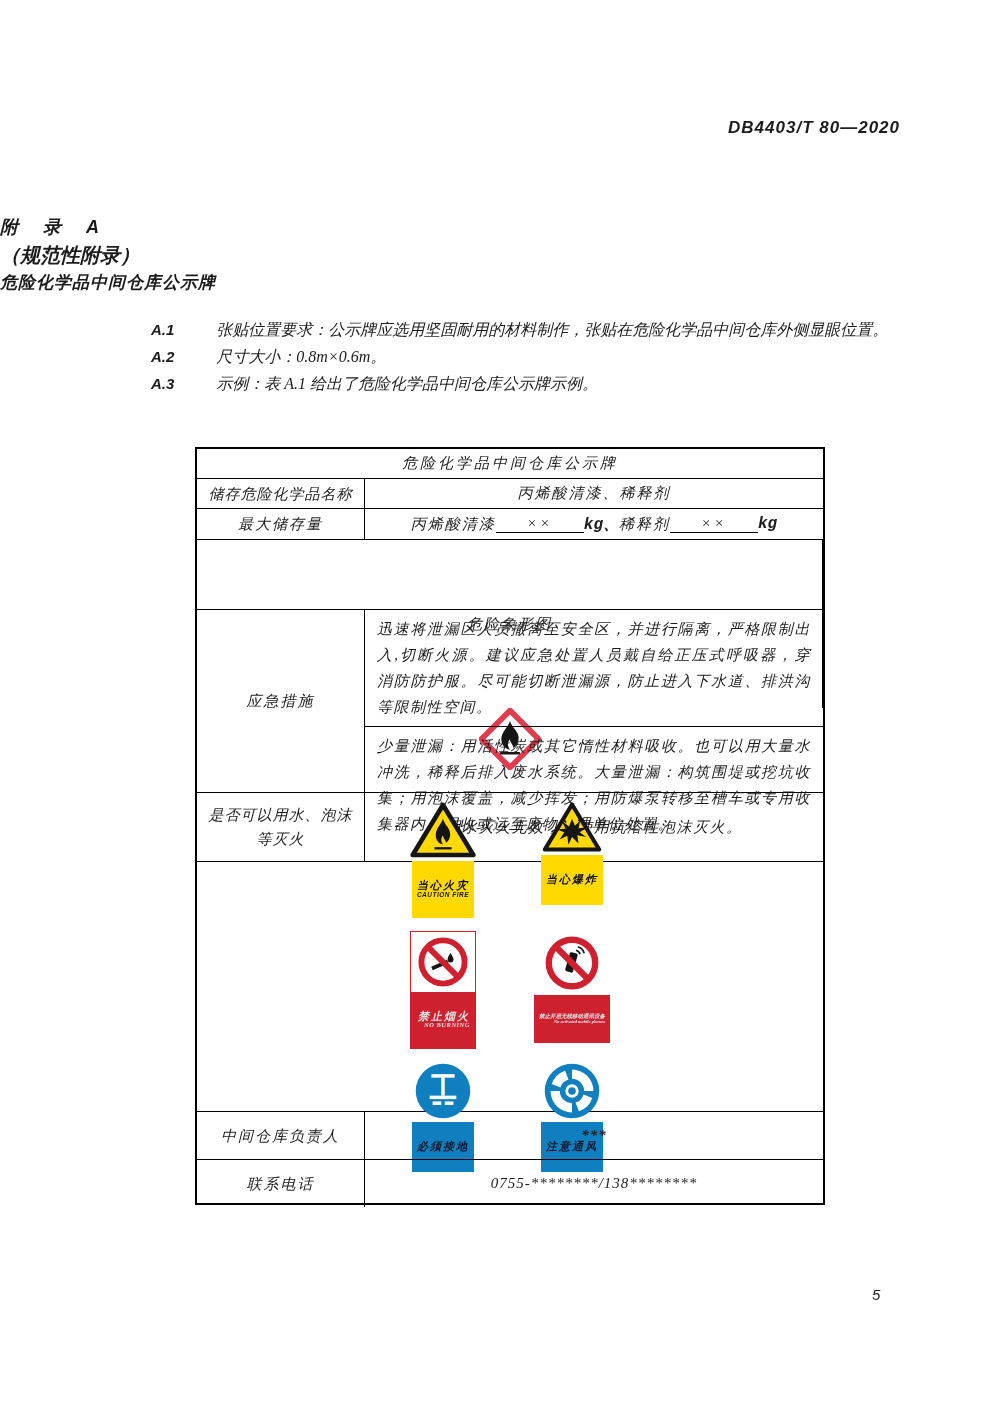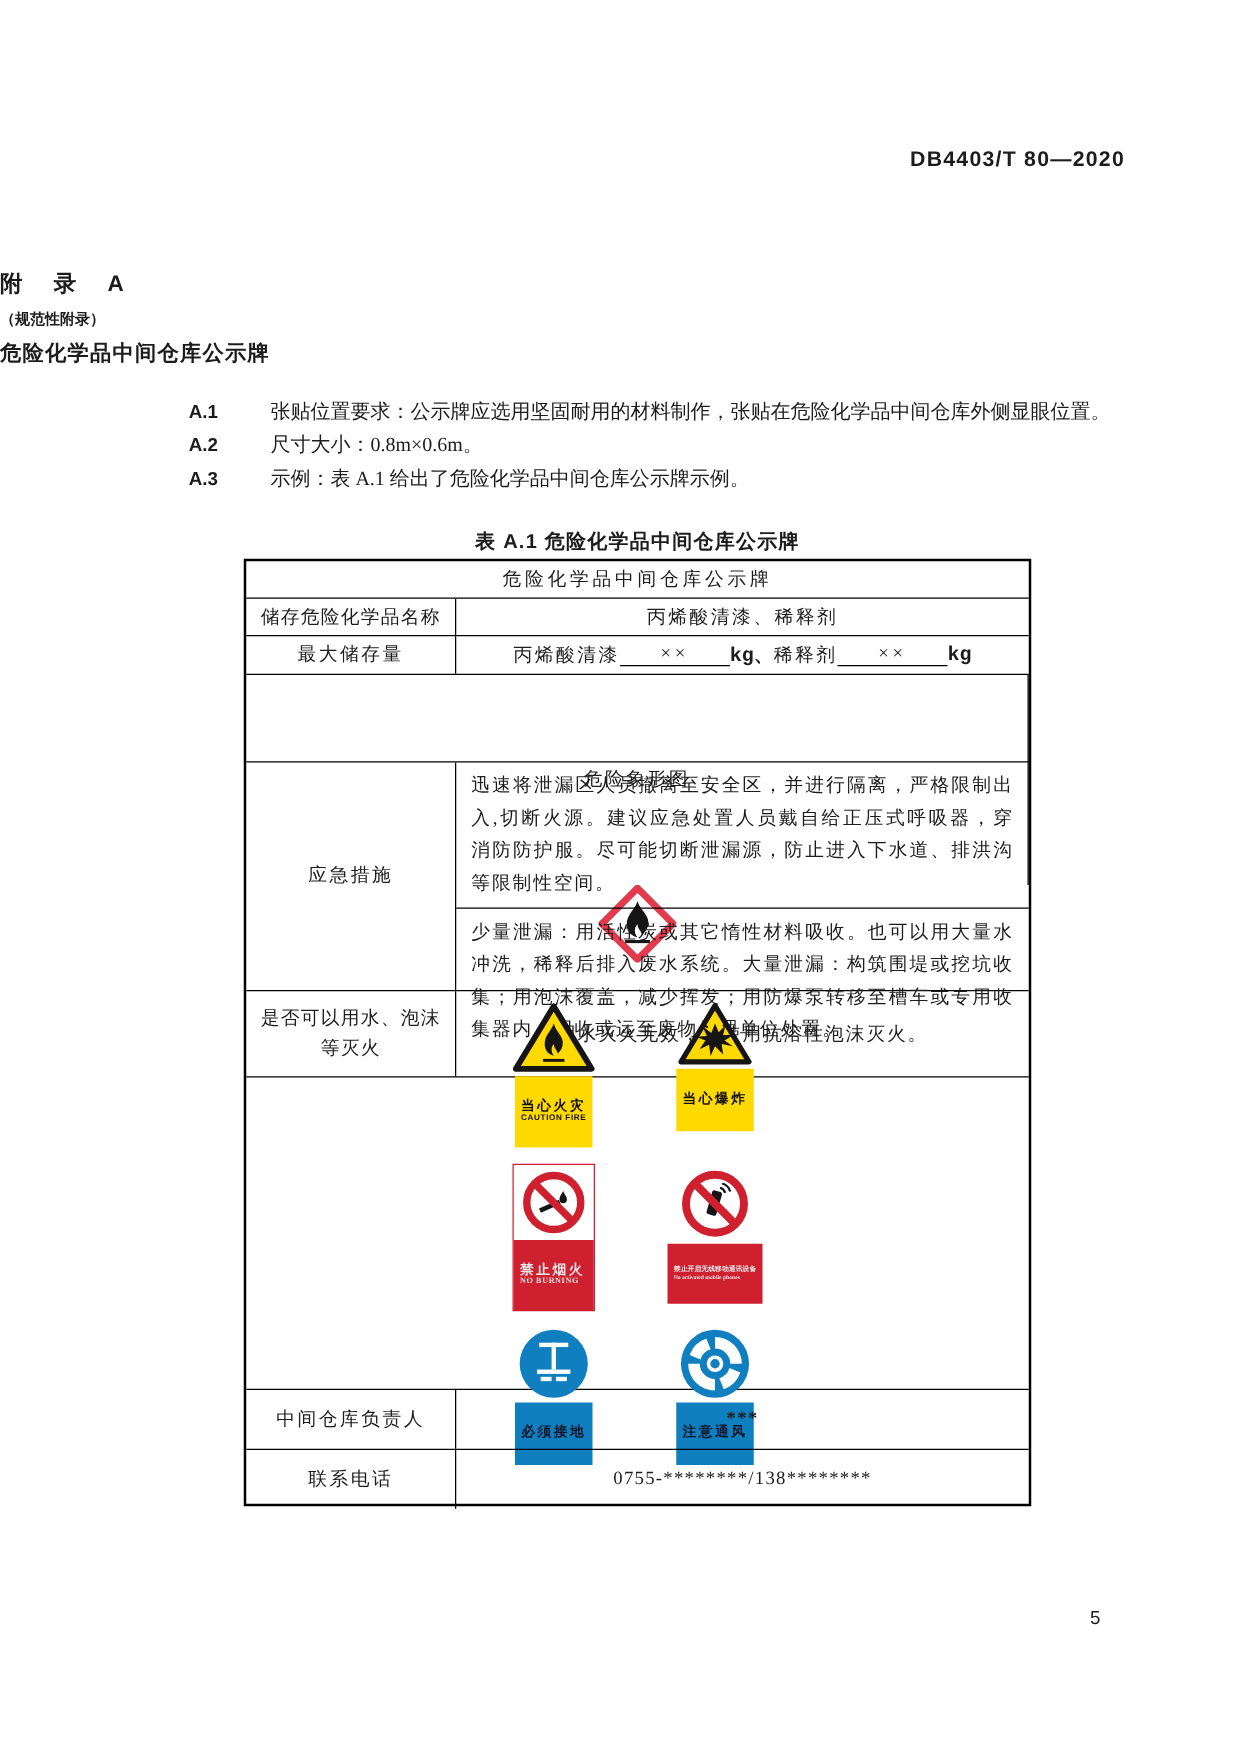--- a/index.html
+++ b/index.html
@@ -1,28 +1,28 @@
 <!DOCTYPE html>
 <html><head>
 <meta charset="utf-8">
 <style>
   html,body{margin:0;padding:0;background:#ffffff;}
   .page{
     position:relative;width:992px;height:1403px;background:#fff;
-    font-family:"Liberation Serif","DejaVu Serif",serif;color:#1c1c1c;overflow:hidden;
+    font-family:"Liberation Serif","DejaVu Serif",serif;color:#1c1c1c;overflow:hidden;font-style:italic;
   }
   .docnum{
     position:absolute;top:118px;right:92px;
     font-family:"Liberation Sans","DejaVu Sans",sans-serif;
     font-size:17px;font-weight:600;letter-spacing:1px;
   }
   .titleblock{position:absolute;top:213px;left:0;width:100%;text-align:left;
     font-family:"Liberation Sans","DejaVu Sans",sans-serif;font-weight:bold;}
   .titleblock .t1{font-size:18px;letter-spacing:10px;line-height:28px;}
-  .titleblock .t2{font-size:12px;line-height:28px;}
+  .titleblock .t2{font-size:20px;line-height:28px;}
   .titleblock .t3{font-size:17px;line-height:28px;letter-spacing:1px;}
   .clauses{position:absolute;top:316px;left:113px;width:792px;font-size:16px;}
   .clause{margin:0;line-height:27px;text-align:justify;}
   .cnum{font-family:"Liberation Sans","DejaVu Sans",sans-serif;font-weight:600;
     font-size:15px;margin-left:38px;margin-right:42px;}
   .tbl-caption{position:absolute;top:423px;left:195px;width:630px;text-align:center;
     font-family:"Liberation Sans","DejaVu Sans",sans-serif;font-weight:bold;font-size:16px;letter-spacing:1px;}
   .tbl{
     position:absolute;top:447px;left:195px;width:630px;height:758px;
     border:2px solid #000;box-sizing:border-box;display:flex;flex-direction:column;
@@ -37,21 +37,21 @@
   }
   .vcell{flex:1;display:flex;align-items:center;justify-content:center;text-align:center;box-sizing:border-box;}
   .hdr{justify-content:center;align-items:center;letter-spacing:3px;}
   .txtcell{display:block;text-align:justify;padding:6px 12px;line-height:26px;letter-spacing:1.5px;font-size:15px;}
   .subcol{flex:1;display:flex;flex-direction:column;}
   .subcol .sub1{border-bottom:1px solid #000;box-sizing:border-box;}
   .blank{display:inline-block;min-width:88px;border-bottom:1.5px solid #000;text-align:center;letter-spacing:3px;}
   .kg{font-family:"Liberation Mono","DejaVu Sans Mono",monospace;font-weight:bold;font-size:16px;}
   .signgrid{display:grid;grid-template-columns:auto auto;column-gap:58px;row-gap:13px;justify-items:center;align-items:start;}
   .sign{display:flex;flex-direction:column;align-items:center;font-family:"Liberation Sans","DejaVu Sans",sans-serif;}
-  .plate{margin-top:2px;text-align:left;line-height:1.05;padding:19px 5px;}
+  .plate{margin-top:2px;text-align:right;line-height:1.05;padding:19px 5px;}
   .plate.yellow{background:#ffd900;color:#111;}
   .plate.red{background:#cf2030;color:#e5e5e5;}
   .plate.blue{background:#0f7fc0;color:#0f172a;}
   .cap-zh{font-size:11px;font-weight:bold;letter-spacing:2px;white-space:nowrap;}
   .cap-en{font-size:6.5px;font-weight:bold;letter-spacing:.5px;white-space:nowrap;}
   .cap-zh.tiny{font-size:5.5px;letter-spacing:0;}
   .cap-en.tiny{font-size:4.5px;letter-spacing:0;}
   .prohib-frame{border:1.5px solid #cf2030;background:#fff;padding:3px 5px 0;display:flex;flex-direction:column;align-items:center;}
   .prohib-frame .plate{margin:3px -5px 0;align-self:stretch;}
   .stars{letter-spacing:1px;font-weight:bold;}
@@ -70,21 +70,20 @@
     <div class="t2">（规范性附录）</div>
     <div class="t3">危险化学品中间仓库公示牌</div>
   </div>
 
   <div class="clauses">
     <p class="clause"><span class="cnum">A.1</span><span>张贴位置要求：公示牌应选用坚固耐用的材料制作，张贴在危险化学品中间仓库外侧显眼位置。</span></p>
     <p class="clause"><span class="cnum">A.2</span><span>尺寸大小：0.8m×0.6m。</span></p>
     <p class="clause"><span class="cnum">A.3</span><span>示例：表 A.1 给出了危险化学品中间仓库公示牌示例。</span></p>
   </div>
 
-  <div class="tbl-caption">表 A.1  危险化学品中间仓库公示牌</div>
 
   <div class="tbl">
 
     <div class="trow" style="height:30px;">
       <div class="vcell hdr">危险化学品中间仓库公示牌</div>
     </div>
 
     <div class="trow" style="height:30px;">
       <div class="lcell" style="letter-spacing:1px;">储存危险化学品名称</div>
       <div class="vcell" style="letter-spacing:2px;">丙烯酸清漆、稀释剂</div>

